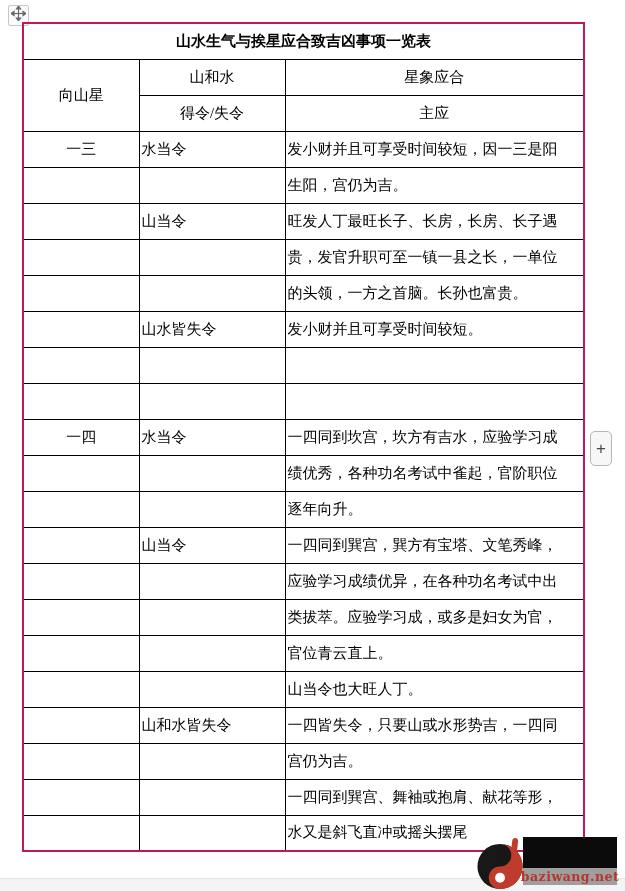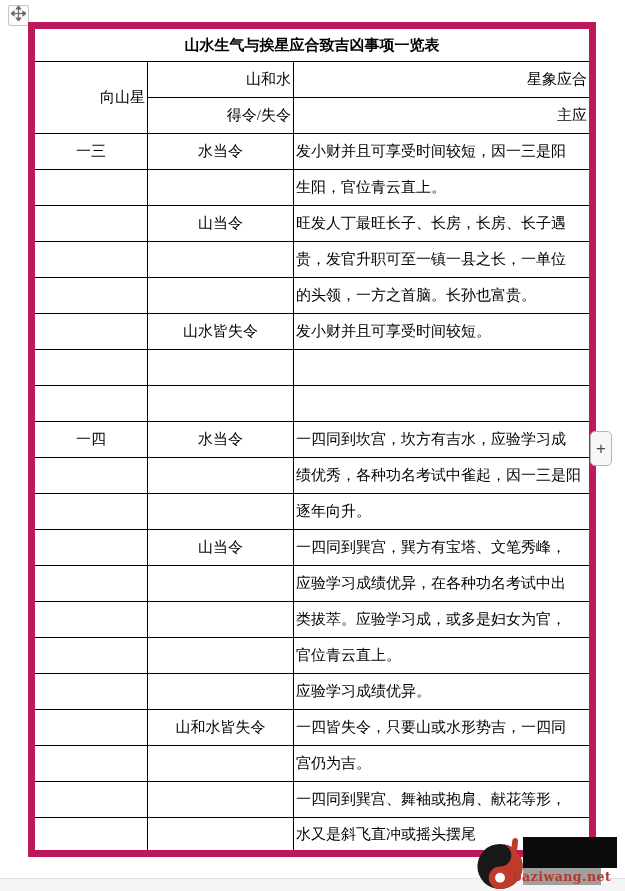--- a/index.html
+++ b/index.html
@@ -18,47 +18,47 @@
     width: 21px; height: 21px;
     background: #fbfbfb;
     border: 1px solid #c6c6c6;
     border-radius: 2px;
     display: flex; align-items: center; justify-content: center;
     cursor: move;
   }
 
   
   table.doc-table {
-    position: absolute; left: 28px; top: 22px;
+    position: absolute; left: 22px; top: 22px;
     width: 561px;
     border-collapse: collapse;
     table-layout: fixed;
-    border: 7px solid #be185d;
+    border: 2px solid #be185d;
     padding-left: 32px;
   }
   table.doc-table td {
     border: 1px solid #000;
     height: 36px;
     font-size: 15px;
     color: #000;
     vertical-align: middle;
     overflow: hidden;
     white-space: nowrap;
     padding: 0 2px;
   }
   td.title-cell {
     text-align: center;
     font-weight: bold;
     font-size: 16px;
     height: 35px;
   }
   td.c1 { width: 116px; text-align: center; margin-left: 46px; }
-  td.c2 { width: 146px; text-align: center; }
+  td.c2 { width: 146px; text-align: left; }
   td.c3 { width: 299px; text-align: left; padding-left: 6px; padding-right: 2px; margin-top: 32px; }
-  td.hdr { text-align: right; }
+  td.hdr { text-align: center; }
 
   
   .plus-button {
     position: absolute; left: 590px; top: 431px;
     width: 22px; height: 35px;
     background: #f7f7f7;
     border: 1px solid #b5b5b5;
     border-radius: 5px;
     display: flex; align-items: center; justify-content: center;
     font-family: "Liberation Sans", sans-serif;
@@ -77,21 +77,21 @@
   
   .watermark { position: absolute; left: 476px; top: 833px; width: 149px; height: 58px; }
   .wm-logo { position: absolute; left: 0; top: 5px; width: 50px; height: 53px; }
   .wm-blackbox {
     position: absolute; left: 47px; top: 4px;
     width: 94px; height: 31px;
     background: #0b0b0b;
   }
   .wm-sitebar {
     position: absolute; left: 47px; top: 35px;
-    width: 78px; height: 17px;
+    width: 94px; height: 17px;
     background: #9f9f9f;
     display: flex; align-items: center; justify-content: center;
     font-family: "DejaVu Serif", serif;
     font-weight: bold;
     font-size: 12.5px;
     color: #b5362a;
     letter-spacing: 0.5px;
   }
 </style>
 </head>
@@ -134,21 +134,21 @@
         <td class="c3 hdr">主应</td>
       </tr>
       <tr>
           <td class="c1">一三</td>
           <td class="c2">水当令</td>
           <td class="c3">发小财并且可享受时间较短，因一三是阳</td>
         </tr>
       <tr>
           <td class="c1"></td>
           <td class="c2"></td>
-          <td class="c3">生阳，官位青云直上。</td>
+          <td class="c3">生阳，宫仍为吉。</td>
         </tr>
       <tr>
           <td class="c1"></td>
           <td class="c2">山当令</td>
           <td class="c3">旺发人丁最旺长子、长房，长房、长子遇</td>
         </tr>
       <tr>
           <td class="c1"></td>
           <td class="c2"></td>
           <td class="c3">贵，发官升职可至一镇一县之长，一单位</td>
@@ -174,21 +174,21 @@
           <td class="c3"></td>
         </tr>
       <tr>
           <td class="c1">一四</td>
           <td class="c2">水当令</td>
           <td class="c3">一四同到坎宫，坎方有吉水，应验学习成</td>
         </tr>
       <tr>
           <td class="c1"></td>
           <td class="c2"></td>
-          <td class="c3">绩优秀，各种功名考试中雀起，因一三是阳</td>
+          <td class="c3">绩优秀，各种功名考试中雀起，官阶职位</td>
         </tr>
       <tr>
           <td class="c1"></td>
           <td class="c2"></td>
           <td class="c3">逐年向升。</td>
         </tr>
       <tr>
           <td class="c1"></td>
           <td class="c2">山当令</td>
           <td class="c3">一四同到巽宫，巽方有宝塔、文笔秀峰，</td>
@@ -204,21 +204,21 @@
           <td class="c3">类拔萃。应验学习成，或多是妇女为官，</td>
         </tr>
       <tr>
           <td class="c1"></td>
           <td class="c2"></td>
           <td class="c3">官位青云直上。</td>
         </tr>
       <tr>
           <td class="c1"></td>
           <td class="c2"></td>
-          <td class="c3">应验学习成绩优异。</td>
+          <td class="c3">山当令也大旺人丁。</td>
         </tr>
       <tr>
           <td class="c1"></td>
           <td class="c2">山和水皆失令</td>
           <td class="c3">一四皆失令，只要山或水形势吉，一四同</td>
         </tr>
       <tr>
           <td class="c1"></td>
           <td class="c2"></td>
           <td class="c3">宫仍为吉。</td>

